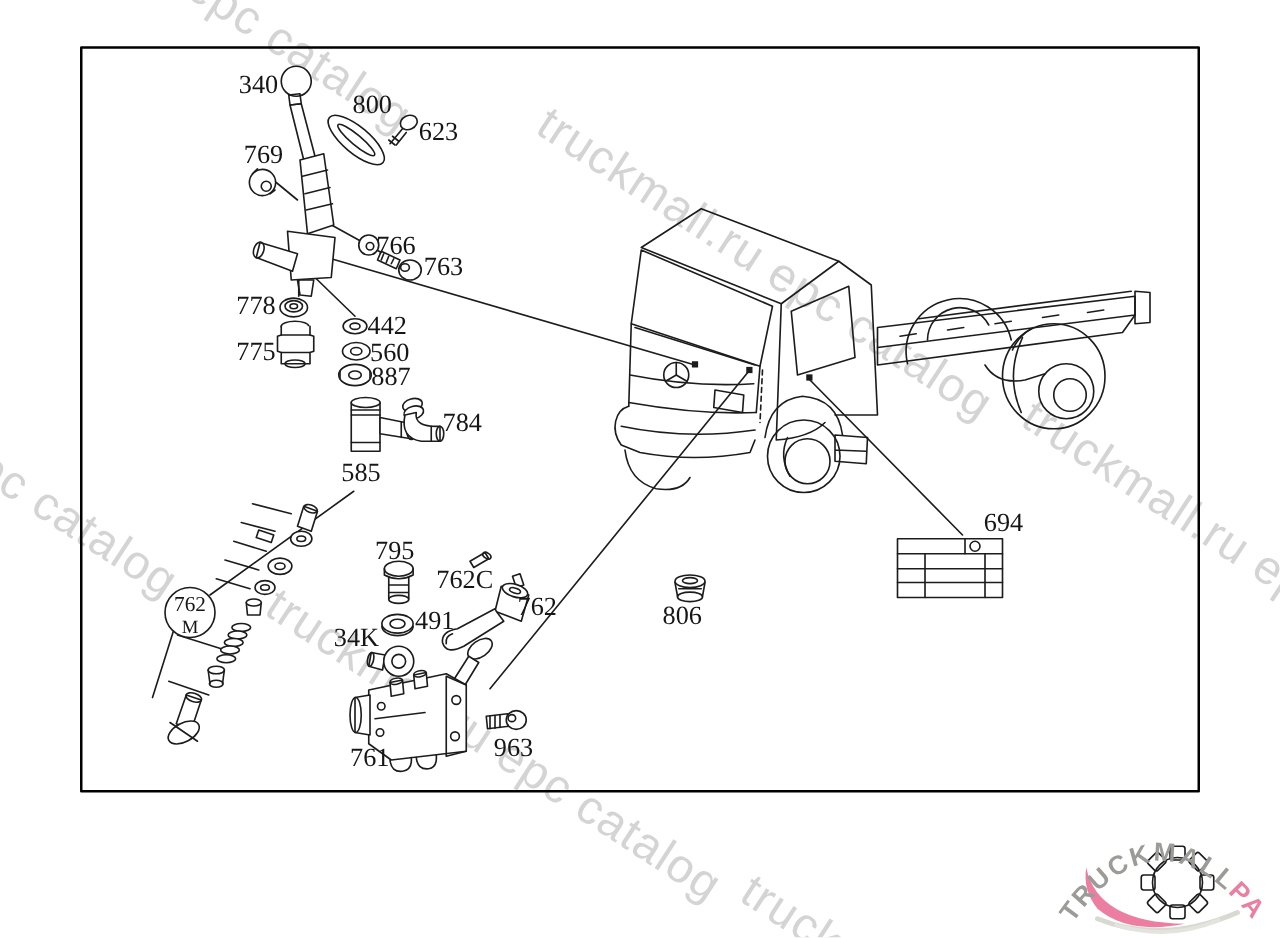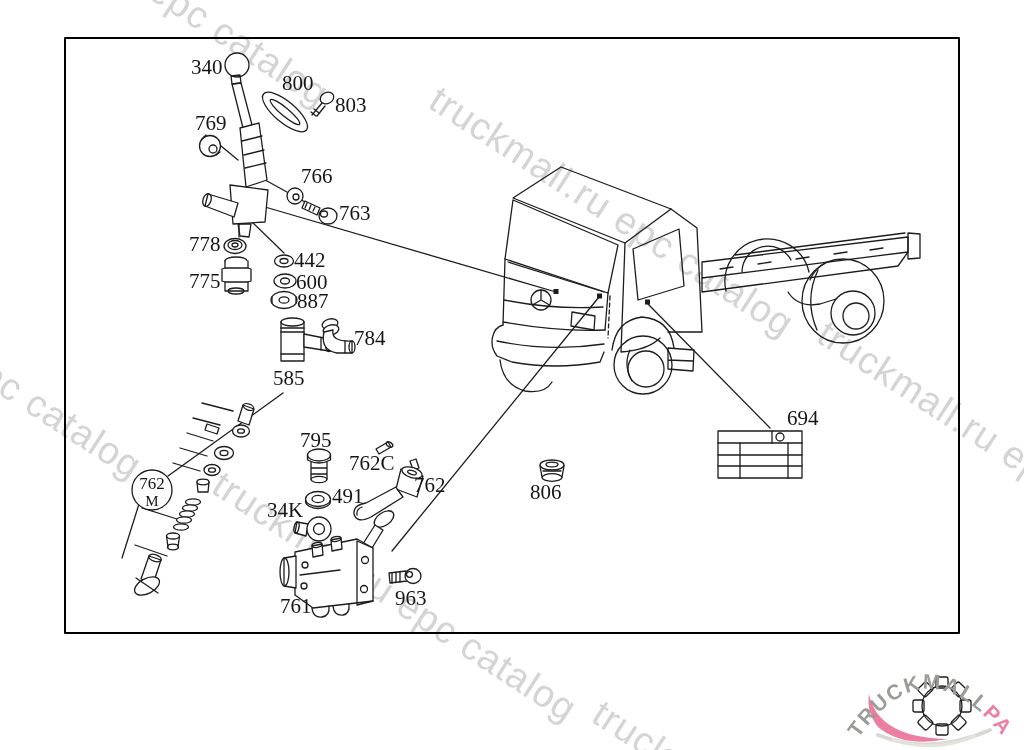--- a/index.html
+++ b/index.html
@@ -283,28 +283,28 @@
       <text class="logo-txt">
         <textPath href="#logoArc" startOffset="4">
           <tspan style="fill:#9b9b97">TRUCKMALL</tspan><tspan style="fill:#ec7fa1">PARTS</tspan>
         </textPath>
       </text>
     </g>
   </svg>
 
   <div class="lbl" style="left:191px;top:55px">340</div>
   <div class="lbl" style="left:282px;top:71px">800</div>
-  <div class="lbl" style="left:335px;top:93px">803</div>
+  <div class="lbl" style="left:335px;top:93px">623</div>
   <div class="lbl" style="left:195px;top:111px">769</div>
-  <div class="lbl" style="left:301px;top:164px">766</div>
+  <div class="lbl" style="left:301px;top:184px">766</div>
   <div class="lbl" style="left:339px;top:201px">763</div>
   <div class="lbl" style="left:189px;top:232px">778</div>
   <div class="lbl" style="left:294px;top:248px">442</div>
   <div class="lbl" style="left:189px;top:269px">775</div>
-  <div class="lbl" style="left:296px;top:270px">600</div>
+  <div class="lbl" style="left:296px;top:270px">560</div>
   <div class="lbl" style="left:297px;top:289px">887</div>
   <div class="lbl" style="left:354px;top:326px">784</div>
   <div class="lbl" style="left:273px;top:366px">585</div>
   <div class="lbl" style="left:300px;top:428px">795</div>
   <div class="lbl" style="left:349px;top:451px">762C</div>
   <div class="lbl" style="left:332px;top:484px">491</div>
   <div class="lbl" style="left:414px;top:473px">762</div>
   <div class="lbl" style="left:267px;top:498px">34K</div>
   <div class="lbl" style="left:280px;top:594px">761</div>
   <div class="lbl" style="left:395px;top:586px">963</div>

